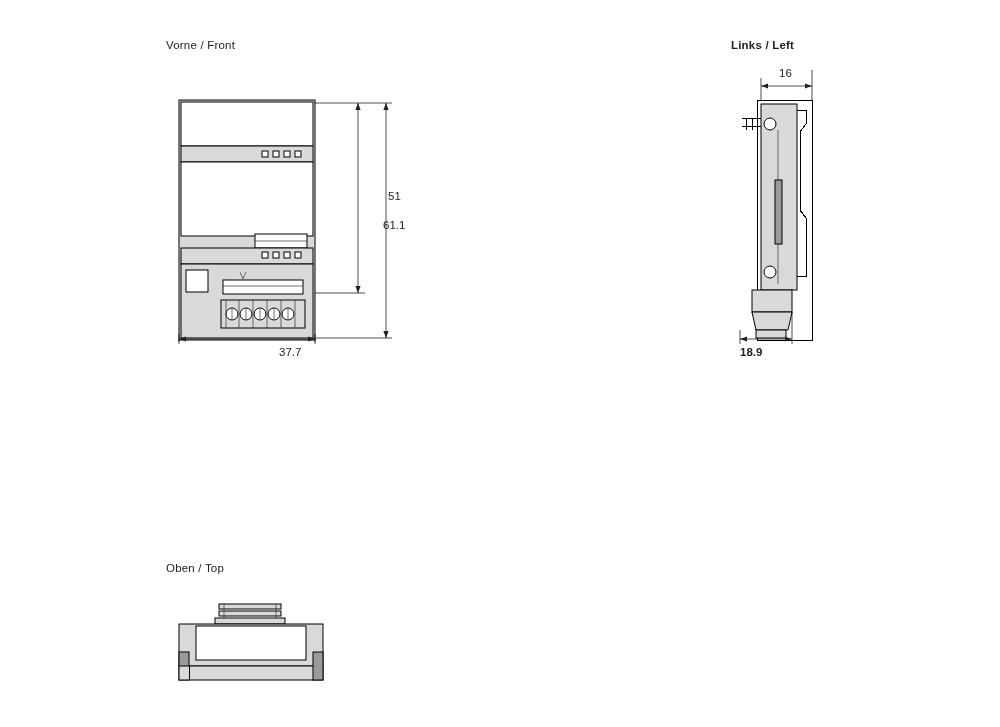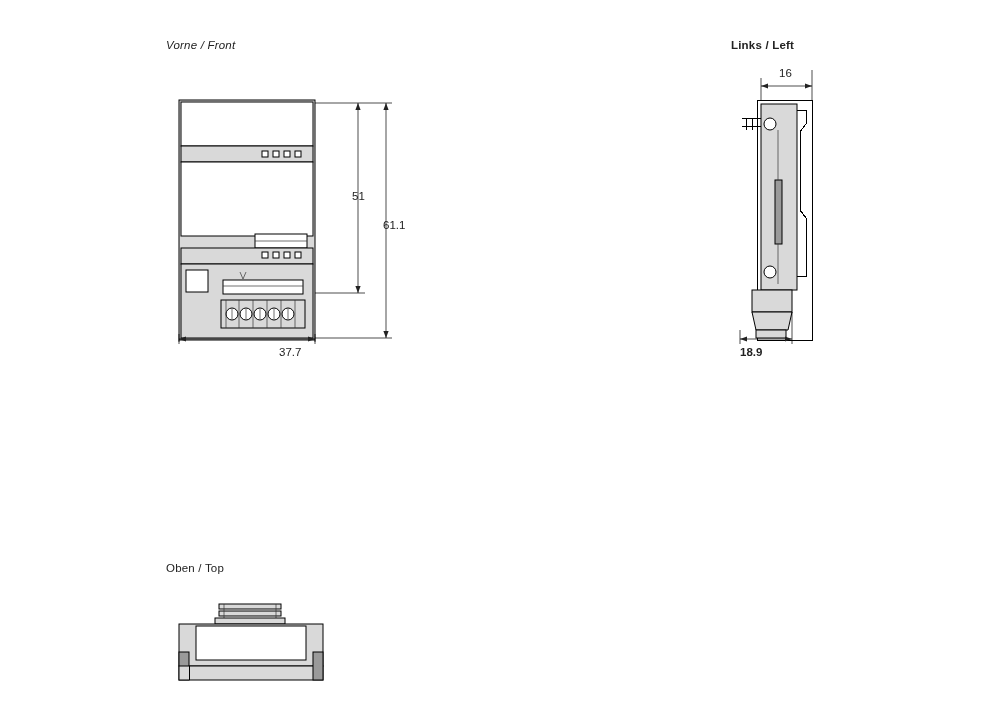--- a/index.html
+++ b/index.html
@@ -15,31 +15,31 @@
     color: #1a1a1a;
     overflow: hidden;
   }
   .view-label {
     position: absolute;
     font-size: 11.5px;
     color: #222;
     white-space: nowrap;
     letter-spacing: 0.2px;
   }
-  #label-front { left: 166px; top: 39px; font-style: italic; }
+  #label-front { left: 166px; top: 39px; }
   #label-left  { left: 731px; top: 39px; font-weight: bold; }
   #label-top   { left: 166px; top: 562px; }
 
   .dim-text {
     position: absolute;
     font-size: 11.5px;
     color: #222;
     white-space: nowrap;
   }
-  #dim-51   { left: 352px; top: 190px; }
+  #dim-51   { left: 360px; top: 190px; padding-left: 28px; }
   #dim-611  { left: 383px; top: 219px; }
   #dim-377  { left: 233px; top: 346px; margin-left: 46px; }
   #dim-15   { left: 779px; top: 67px; }
   #dim-189  { left: 740px; top: 346px; font-weight: bold; }
 
   svg.drawing {
     position: absolute;
     left: 0;
     top: 0;
     width: 1000px;

